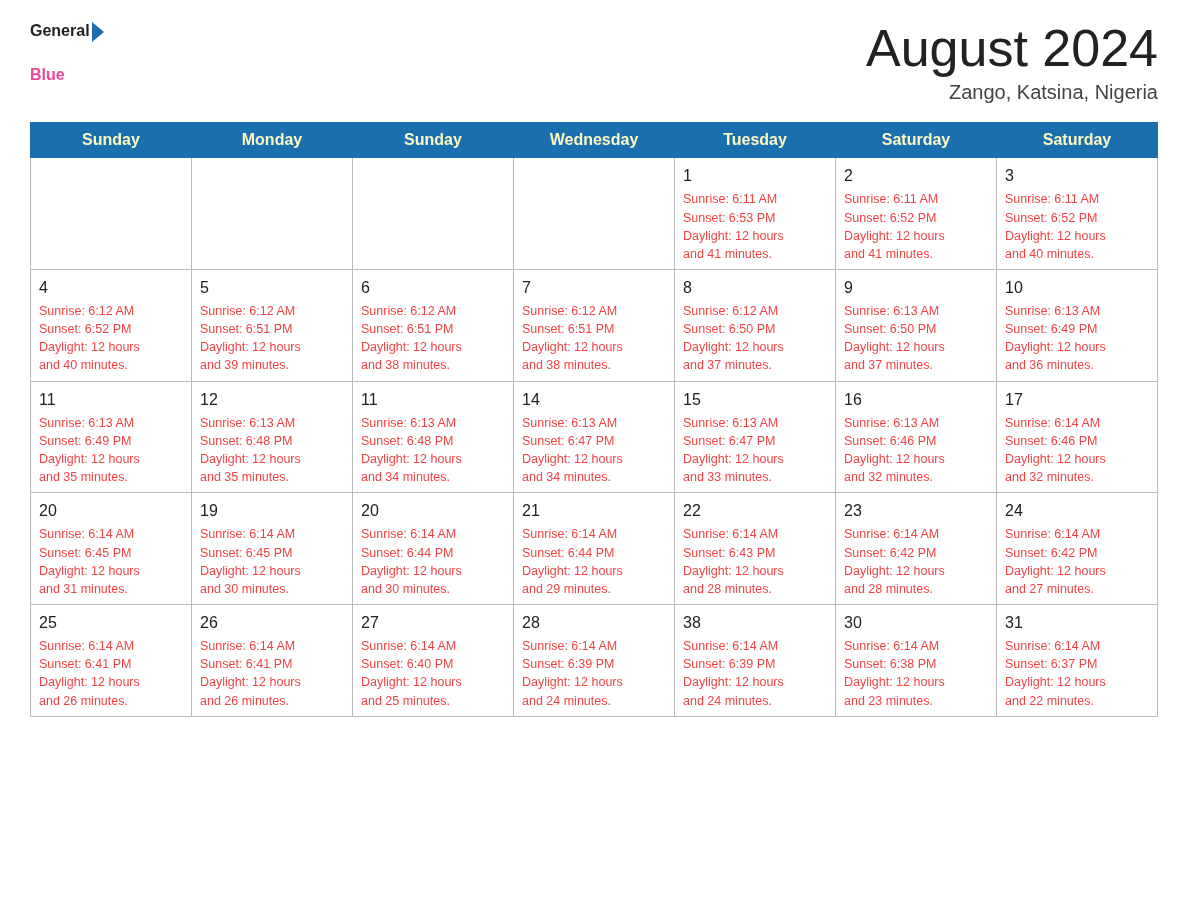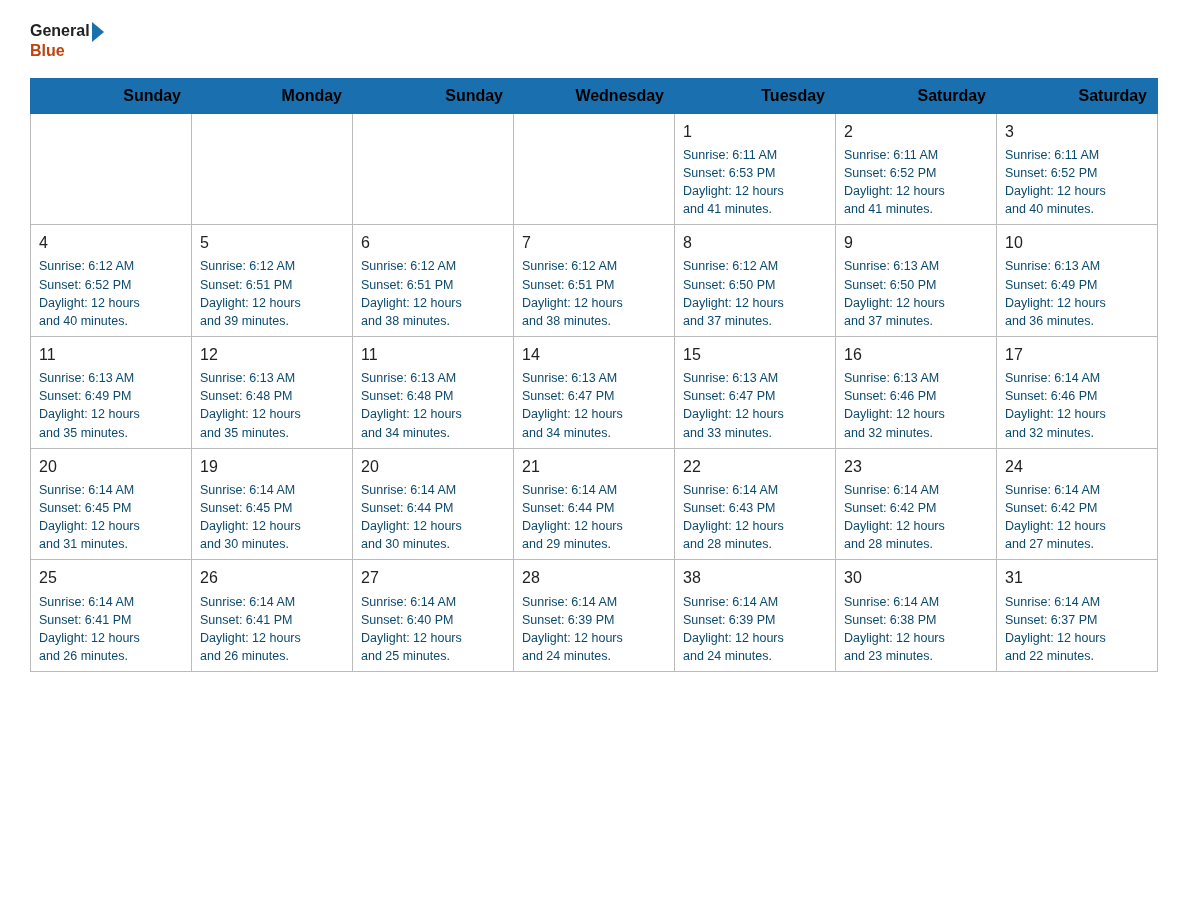--- a/index.html
+++ b/index.html
@@ -17,21 +17,22 @@
       align-items: flex-start;
       margin-bottom: 18px;
     }
     .logo-text {
       font-size: 16px;
       font-weight: bold;
       color: #222;
       line-height: 1.1;
     }
     .logo-blue {
-      color: #c2410c;
+      color: #ec4899;
+      margin-top: 24px;
     }
     .logo-arrow {
       width: 0;
       height: 0;
       border-left: 12px solid #1a6faf;
       border-top: 10px solid transparent;
       border-bottom: 10px solid transparent;
       margin-left: 2px;
       margin-top: 2px;
     }
@@ -57,25 +58,25 @@
       color: #444;
       margin-top: 4px;
     }
     .calendar-table {
       width: 100%;
       border-collapse: collapse;
       border: 1px solid #999;
     }
     .calendar-table th {
       background-color: #1a6faf;
-      color: #000000;
+      color: #fef9c3;
       font-size: 16px;
       font-weight: bold;
       padding: 8px 10px;
-      text-align: right;
+      text-align: center;
       border: 1px solid #1a6faf;
     }
     .calendar-table td {
       vertical-align: top;
       border: 1px solid #bbb;
       padding: 6px 8px;
       width: 14.28%;
       min-height: 100px;
       font-size: 13px;
       color: #222;
@@ -83,40 +84,44 @@
     }
     .day-number {
       font-size: 16px;
       font-weight: normal;
       color: #222;
       display: block;
       margin-bottom: 3px;
     }
     .day-info {
       font-size: 12.5px;
-      color: #0c4a6e;
+      color: #ef4444;
       line-height: 1.45;
     }
     .empty-cell {
       background: #fff;
     }
     tr:not(:last-child) td {
       border-bottom: 1px solid #bbb;
     }
   </style>
 </head>
 <body>
 
 <div class="header">
   <div class="logo-container">
     <div class="logo-row">
       <span class="logo-text">General</span>
       <div class="logo-arrow"></div>
     </div>
     <span class="logo-text logo-blue">Blue</span>
+  </div>
+  <div class="title-block">
+    <div class="month-title">August 2024</div>
+    <div class="location">Zango, Katsina, Nigeria</div>
   </div>
 </div>
 
 <table class="calendar-table">
   <thead>
     <tr>
     <th>Sunday</th>
         <th>Monday</th>
         <th>Sunday</th>
         <th>Wednesday</th>

